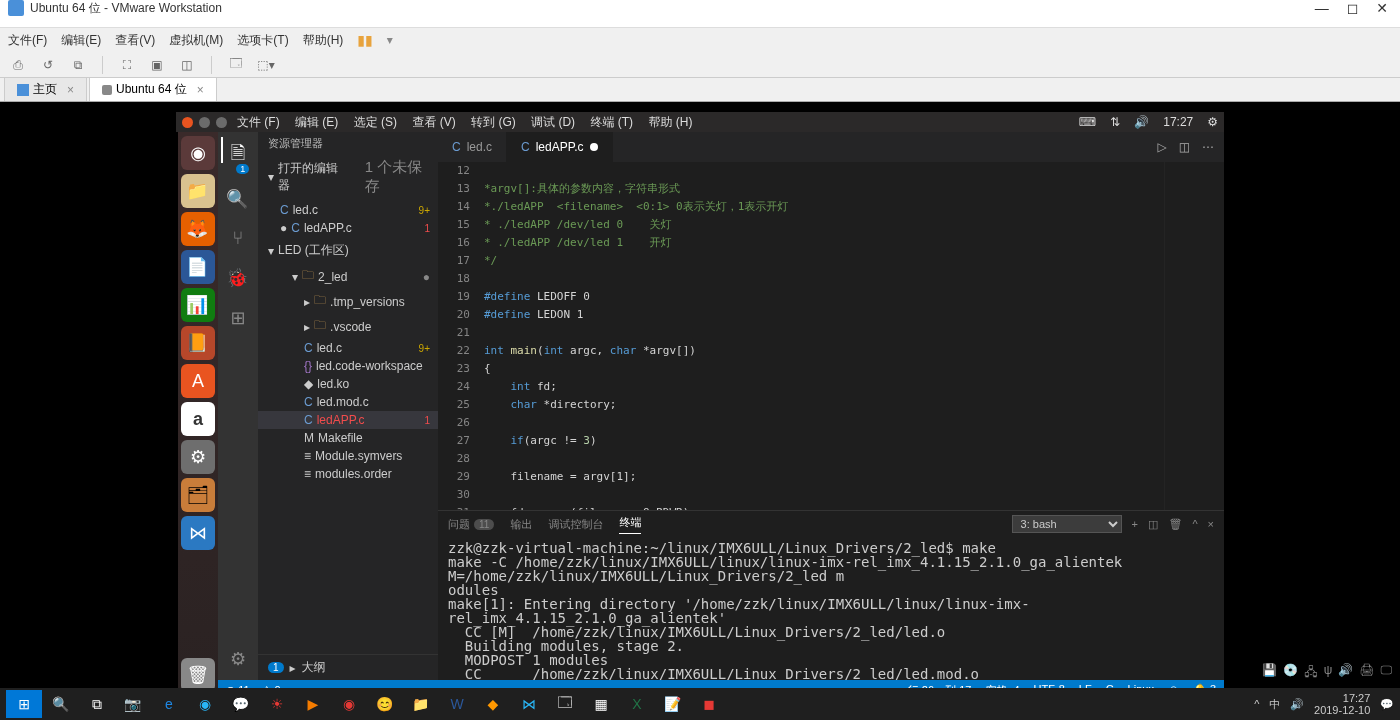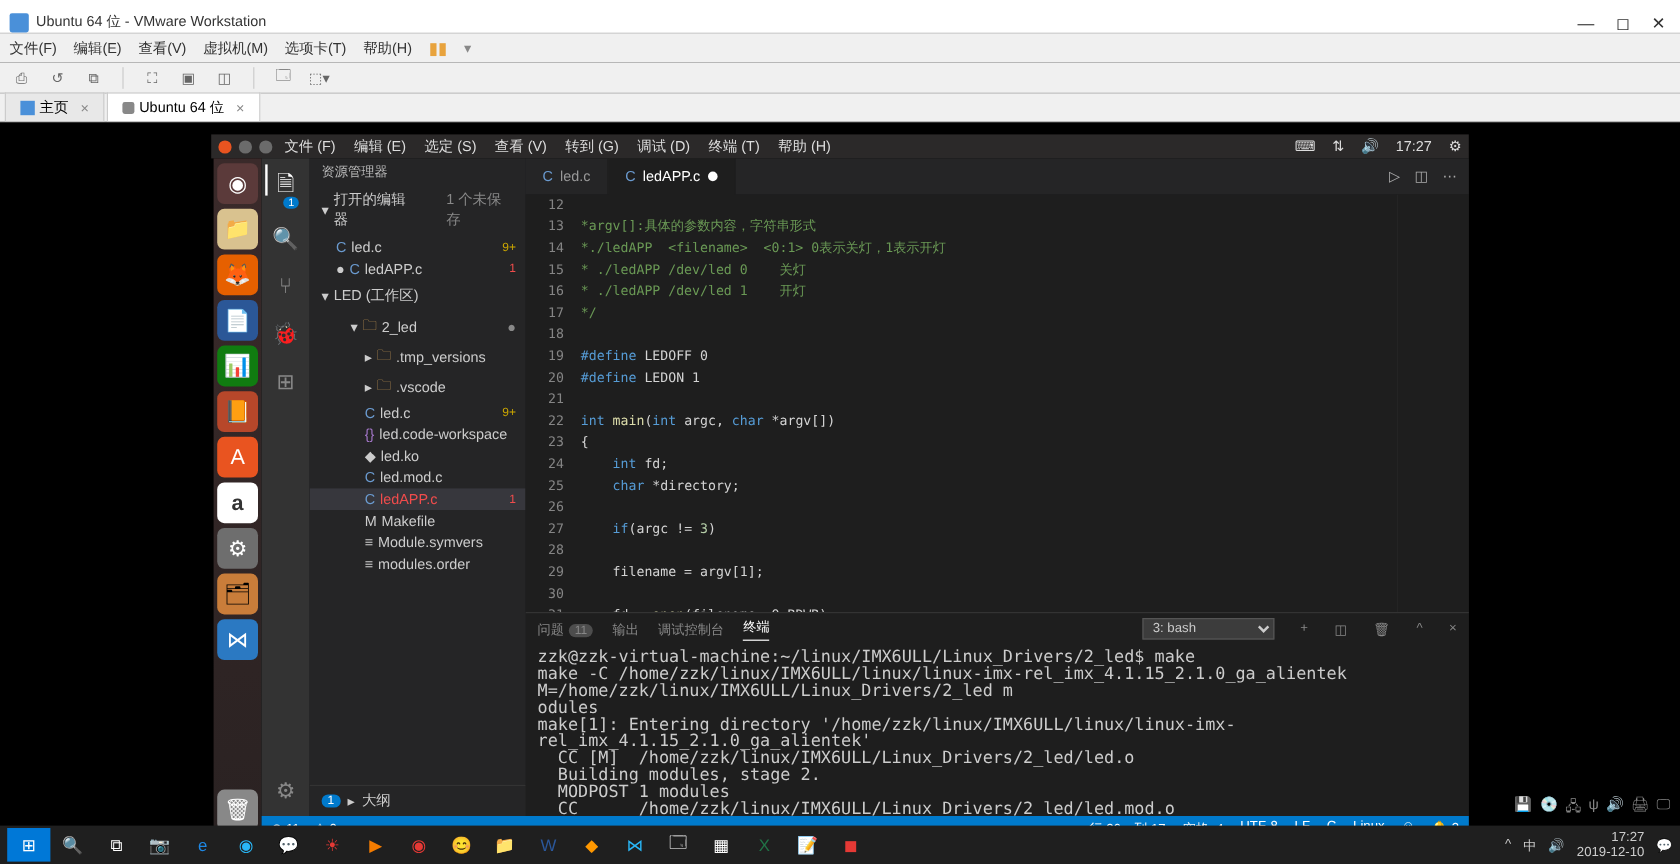--- a/index.html
+++ b/index.html
@@ -1,19 +1,19 @@
 <!DOCTYPE html>
 <html><head>
 <meta charset="utf-8">
 <style>
 * { margin: 0; padding: 0; box-sizing: border-box; }
 body { font-family: "Microsoft YaHei", Arial, sans-serif; font-size: 12px; background: #000; width: 1400px; height: 720px; overflow: hidden; position: relative; }
 
 
-.win-titlebar { background: #fff; height: 28px; display: flex; align-items: flex-end; padding: 0 8px; border-bottom: 1px solid #ddd; }
+.win-titlebar { background: #fff; height: 28px; display: flex; align-items: flex-start; padding: 0 8px; border-bottom: 1px solid #ddd; }
 .win-titlebar .title { flex: 1; font-size: 12px; color: #333; }
 .win-titlebar .icon { width: 16px; height: 16px; margin-right: 6px; background: #4a90d9; border-radius: 2px; }
 .win-controls { display: flex; gap: 18px; margin-right: 4px; color: #333; font-size: 14px; }
 .win-controls span { cursor: pointer; }
 
 
 .vm-menubar { background: #f0f0f0; height: 24px; display: flex; align-items: center; padding: 0 8px; font-size: 12px; color: #333; }
 .vm-menubar span { margin-right: 14px; }
 
 
@@ -66,21 +66,21 @@
 .activity-bar .act { font-size: 18px; cursor: pointer; position: relative; }
 .activity-bar .act.active { color: #fff; }
 .activity-bar .act.active::before { content:""; position:absolute; left:-10px; top:-3px; width:2px; height:26px; background:#fff;}
 .activity-bar .badge1 { position: absolute; bottom: -4px; right: -4px; background: #007acc; color: #fff; border-radius: 8px; font-size: 9px; padding: 0 4px; }
 .activity-bar .bottom { margin-top: auto; margin-bottom: 10px; }
 
 
 .sidebar { width: 180px; background: #252526; color: #ccc; font-size: 12px; overflow: hidden; }
 .sidebar .sb-title { padding: 4px 10px; font-size: 11px; color: #bbb; }
 .sidebar .sb-section { padding: 3px 10px; color: #ccc; display: flex; align-items: center; gap: 4px; }
-.sidebar .sb-sub { color: #888; font-size: 12px; margin-left: 20px; }
+.sidebar .sb-sub { color: #888; font-size: 15px; margin-left: 20px; }
 .sidebar .tree { padding: 2px 0; }
 .sidebar .tree-item { padding: 2px 0 2px 22px; display: flex; align-items: center; gap: 4px; position: relative; }
 .sidebar .tree-item.indent2 { padding-left: 34px; }
 .sidebar .tree-item.indent3 { padding-left: 46px; }
 .sidebar .tree-item.selected { background: #37373d; }
 .sidebar .fi-c { color: #6b9bd0; }
 .sidebar .fi-folder { color: #c09553; }
 .sidebar .warn { color: #cca700; margin-left: auto; margin-right: 8px; font-size: 10px; }
 .sidebar .err { color: #f14c4c; margin-left: auto; margin-right: 8px; font-size: 10px; }
 .sidebar .dot { color: #888; margin-left:auto; margin-right:8px;}
@@ -104,21 +104,21 @@
 .code .nm { color: #b5cea8; }
 .code .mc { color: #569cd6; }
 .minimap { width: 60px; background: #1e1e1e; border-left: 1px solid #2a2a2a; opacity: 0.5; }
 
 
 .panel { height: 170px; background: #1e1e1e; border-top: 1px solid #333; display: flex; flex-direction: column; }
 .panel-tabs { height: 26px; display: flex; align-items: center; padding: 0 10px; gap: 16px; font-size: 11px; color: #888; }
 .panel-tabs .pt { cursor: pointer; }
 .panel-tabs .pt.active { color: #fff; border-bottom: 1px solid #fff; padding-bottom: 3px; }
 .panel-tabs .pt .cnt { background: #4d4d4d; border-radius: 8px; padding: 0 5px; margin-left: 4px; font-size: 10px; }
-.panel-tabs .pright { margin-left: auto; display: flex; align-items: center; gap: 22px; }
+.panel-tabs .pright { margin-left: auto; display: flex; align-items: center; gap: 10px; }
 .panel-tabs select { background: #3c3c3c; color: #ccc; border: 1px solid #555; font-size: 11px; padding: 1px 4px; width: 110px; }
 .terminal { flex: 1; font-family: Consolas, monospace; font-size: 14px; line-height: 14px; padding: 4px 10px; color: #ccc; overflow: hidden; white-space: pre-wrap;}
 
 
 .statusbar { height: 20px; background: #007acc; color: #fff; display: flex; align-items: center; font-size: 11px; padding: 0 8px; gap: 12px; }
 .statusbar .sb-right { margin-left: auto; display: flex; gap: 14px; }
 
 
 .vm-hint { background: #f0f0f0; color: #555; font-size: 11px; padding: 4px 8px; height: 20px; }
 

